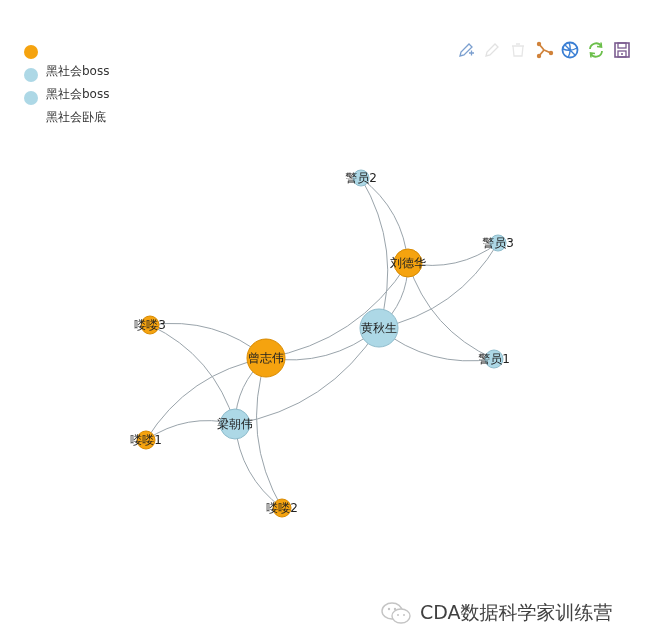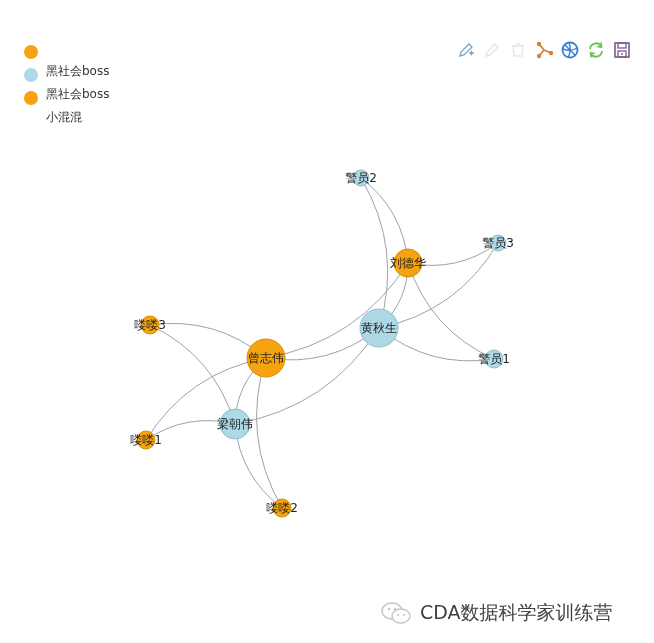--- a/index.html
+++ b/index.html
@@ -22,22 +22,22 @@
 <div class="legend">
   <div class="legend-item">
     <span class="legend-dot" style="background:#f5a30f"></span>
     <span class="legend-label">黑社会boss</span>
   </div>
   <div class="legend-item">
     <span class="legend-dot" style="background:#add8e6"></span>
     <span class="legend-label">黑社会boss</span>
   </div>
   <div class="legend-item">
-    <span class="legend-dot" style="background:#f5a30f"></span>
-    <span class="legend-label">小混混</span>
+    <span class="legend-dot" style="background:#add8e6"></span>
+    <span class="legend-label">黑社会卧底</span>
   </div>
 </div>
 
 <div class="toolbox">
   <div class="tool" title="辅助线">
     <svg width="18" height="18" viewBox="0 0 18 18">
       <path d="M3 15 L4 11 L12 3 L15 6 L7 14 Z" fill="none" stroke="#7b9fcf" stroke-width="1.3"></path>
       <path d="M12 12 h5 M14.5 9.5 v5" stroke="#7b9fcf" stroke-width="1.3"></path>
     </svg>
   </div>

